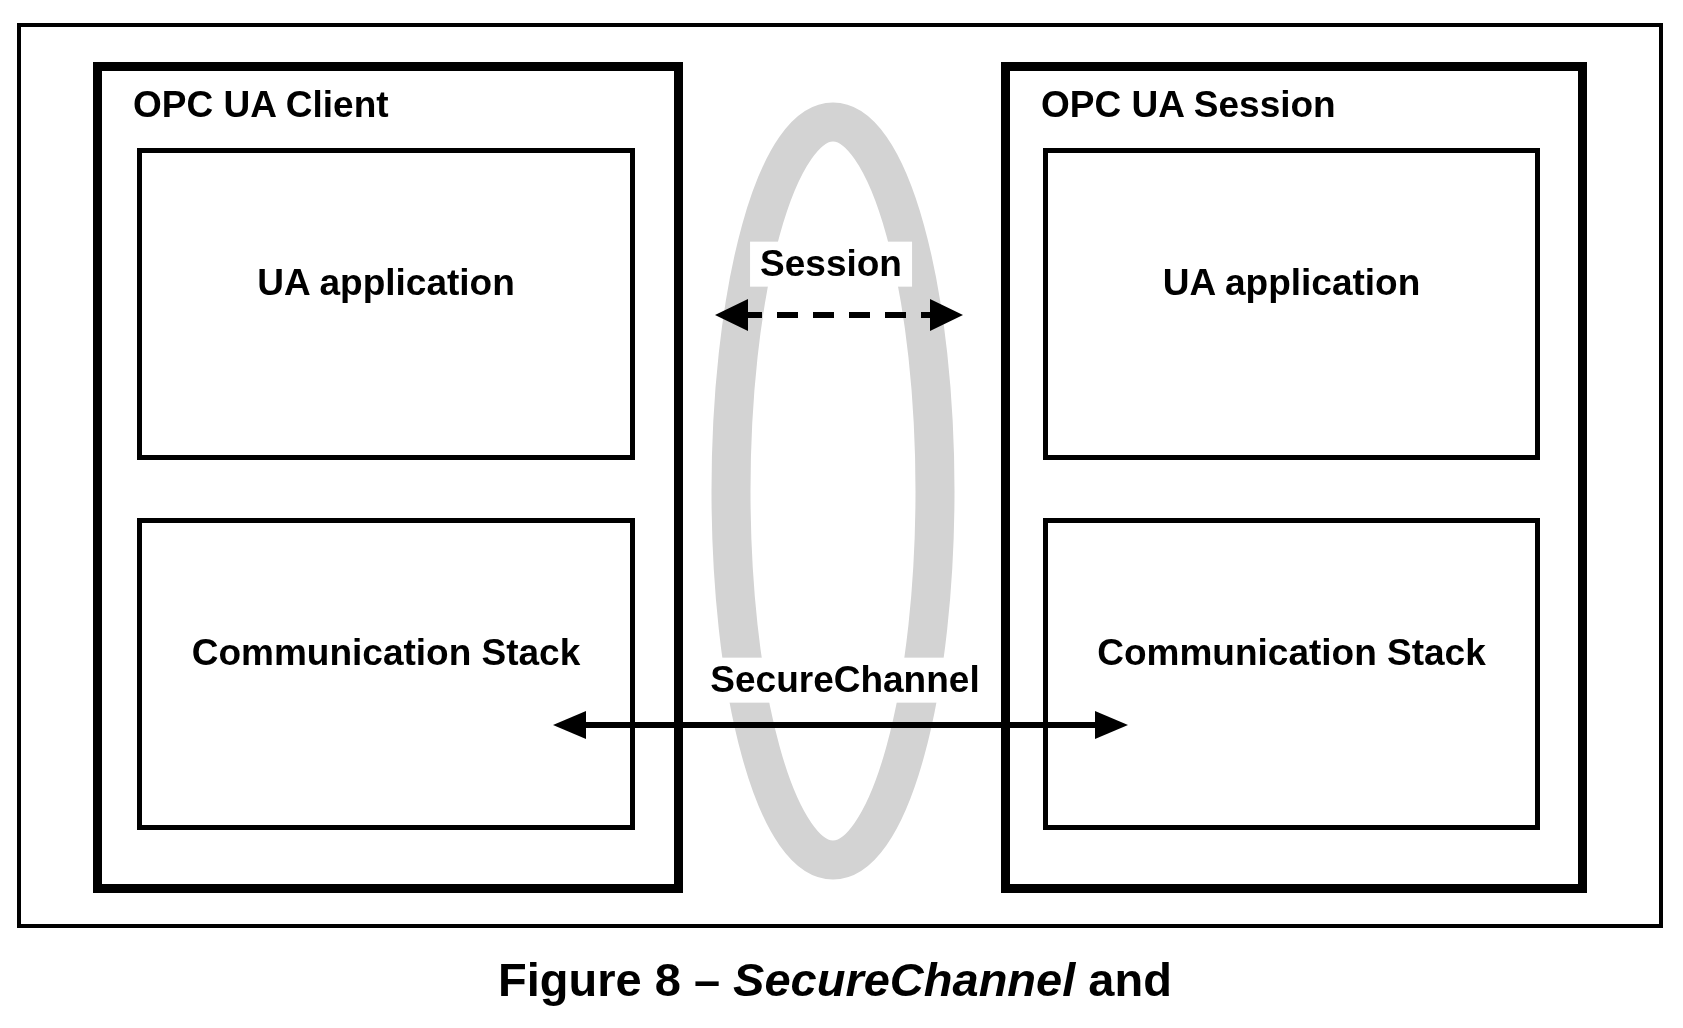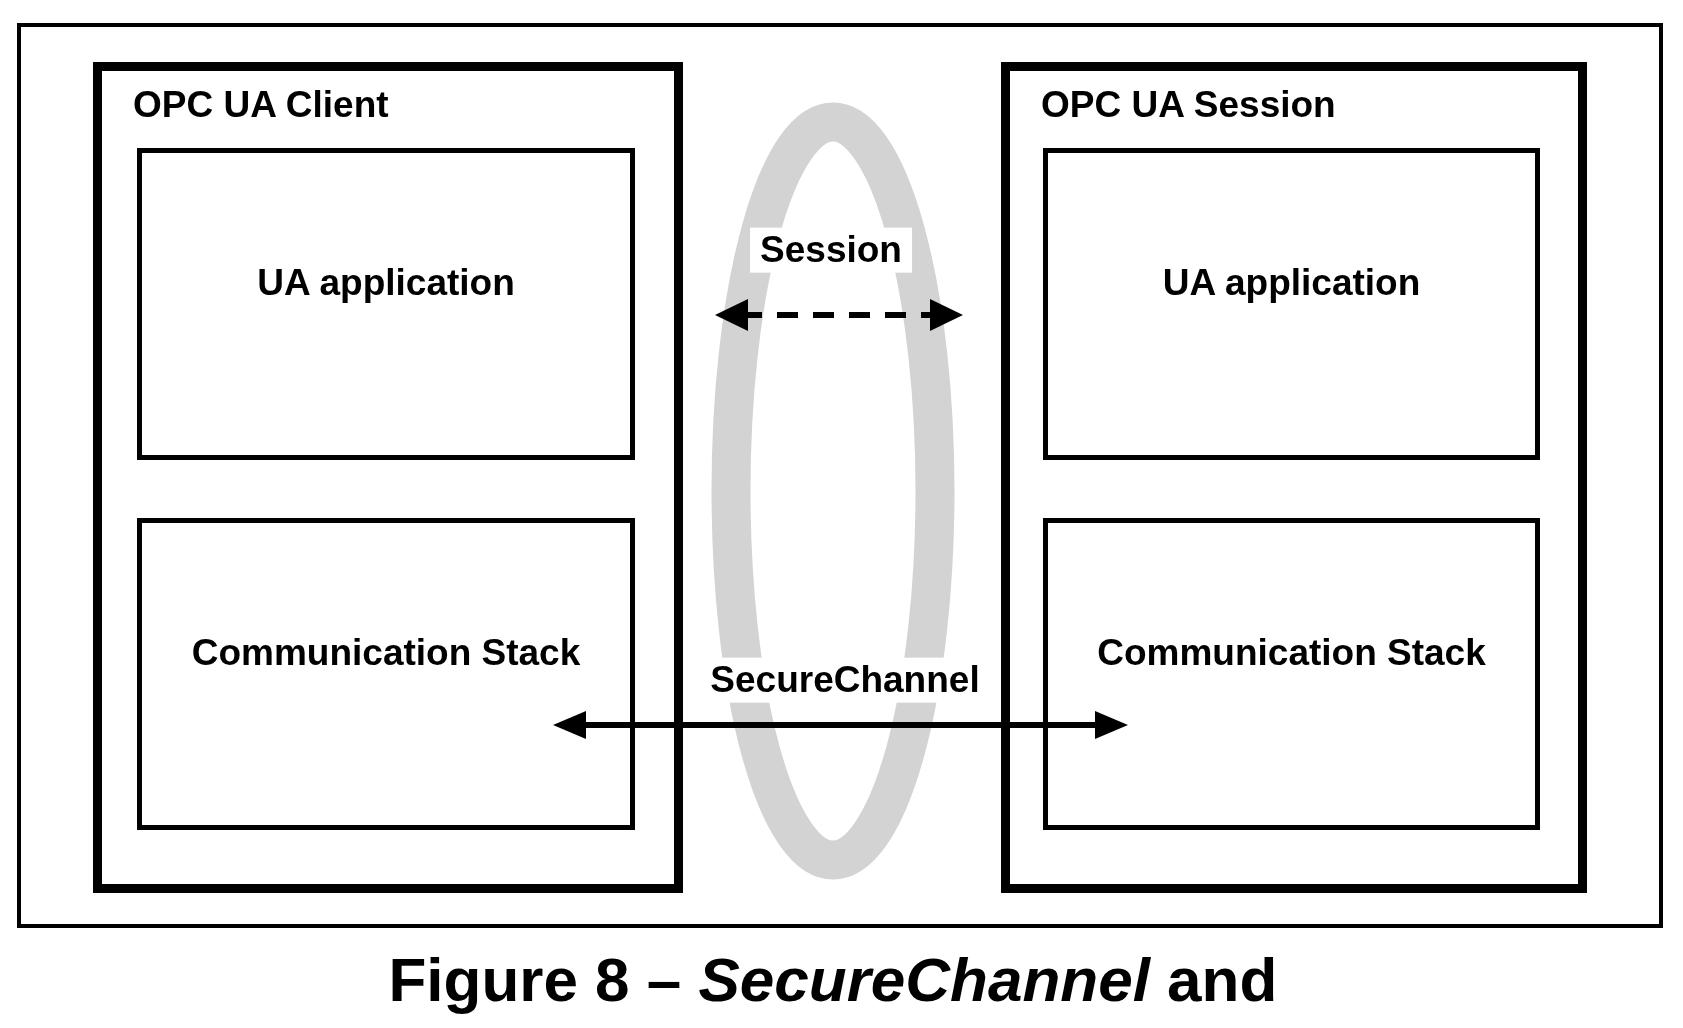--- a/index.html
+++ b/index.html
@@ -48,28 +48,28 @@
     transform: translateY(-21px);
   }
 
   
   .conn-label {
     z-index: 3; background: #ffffff;
     font-size: 37px; line-height: 1.1;
     padding: 2px 10px; white-space: nowrap;
     transform: translate(-50%, -50%);
   }
-  #session-label        { left: 831px; top: 250px; }
+  #session-label        { left: 831px; top: 264px; }
   #secure-channel-label { left: 845px; top: 680px; }
 
   
   #caption {
     left: 0; top: 930px; width: 1683px; height: 98px;
     display: flex; align-items: center; justify-content: center;
-    font-size: 62px; z-index: 2; white-space: pre;
+    font-size: 47px; z-index: 2; white-space: pre;
   }
   .it { font-style: italic; }
 </style>
 </head>
 <body>
 
 <svg id="ellipse-layer" class="abs" width="1683" height="1028" viewBox="0 0 1683 1028">
   <ellipse cx="833" cy="491" rx="102" ry="369" fill="none" stroke="#d3d3d3" stroke-width="39"></ellipse>
 </svg>
 

